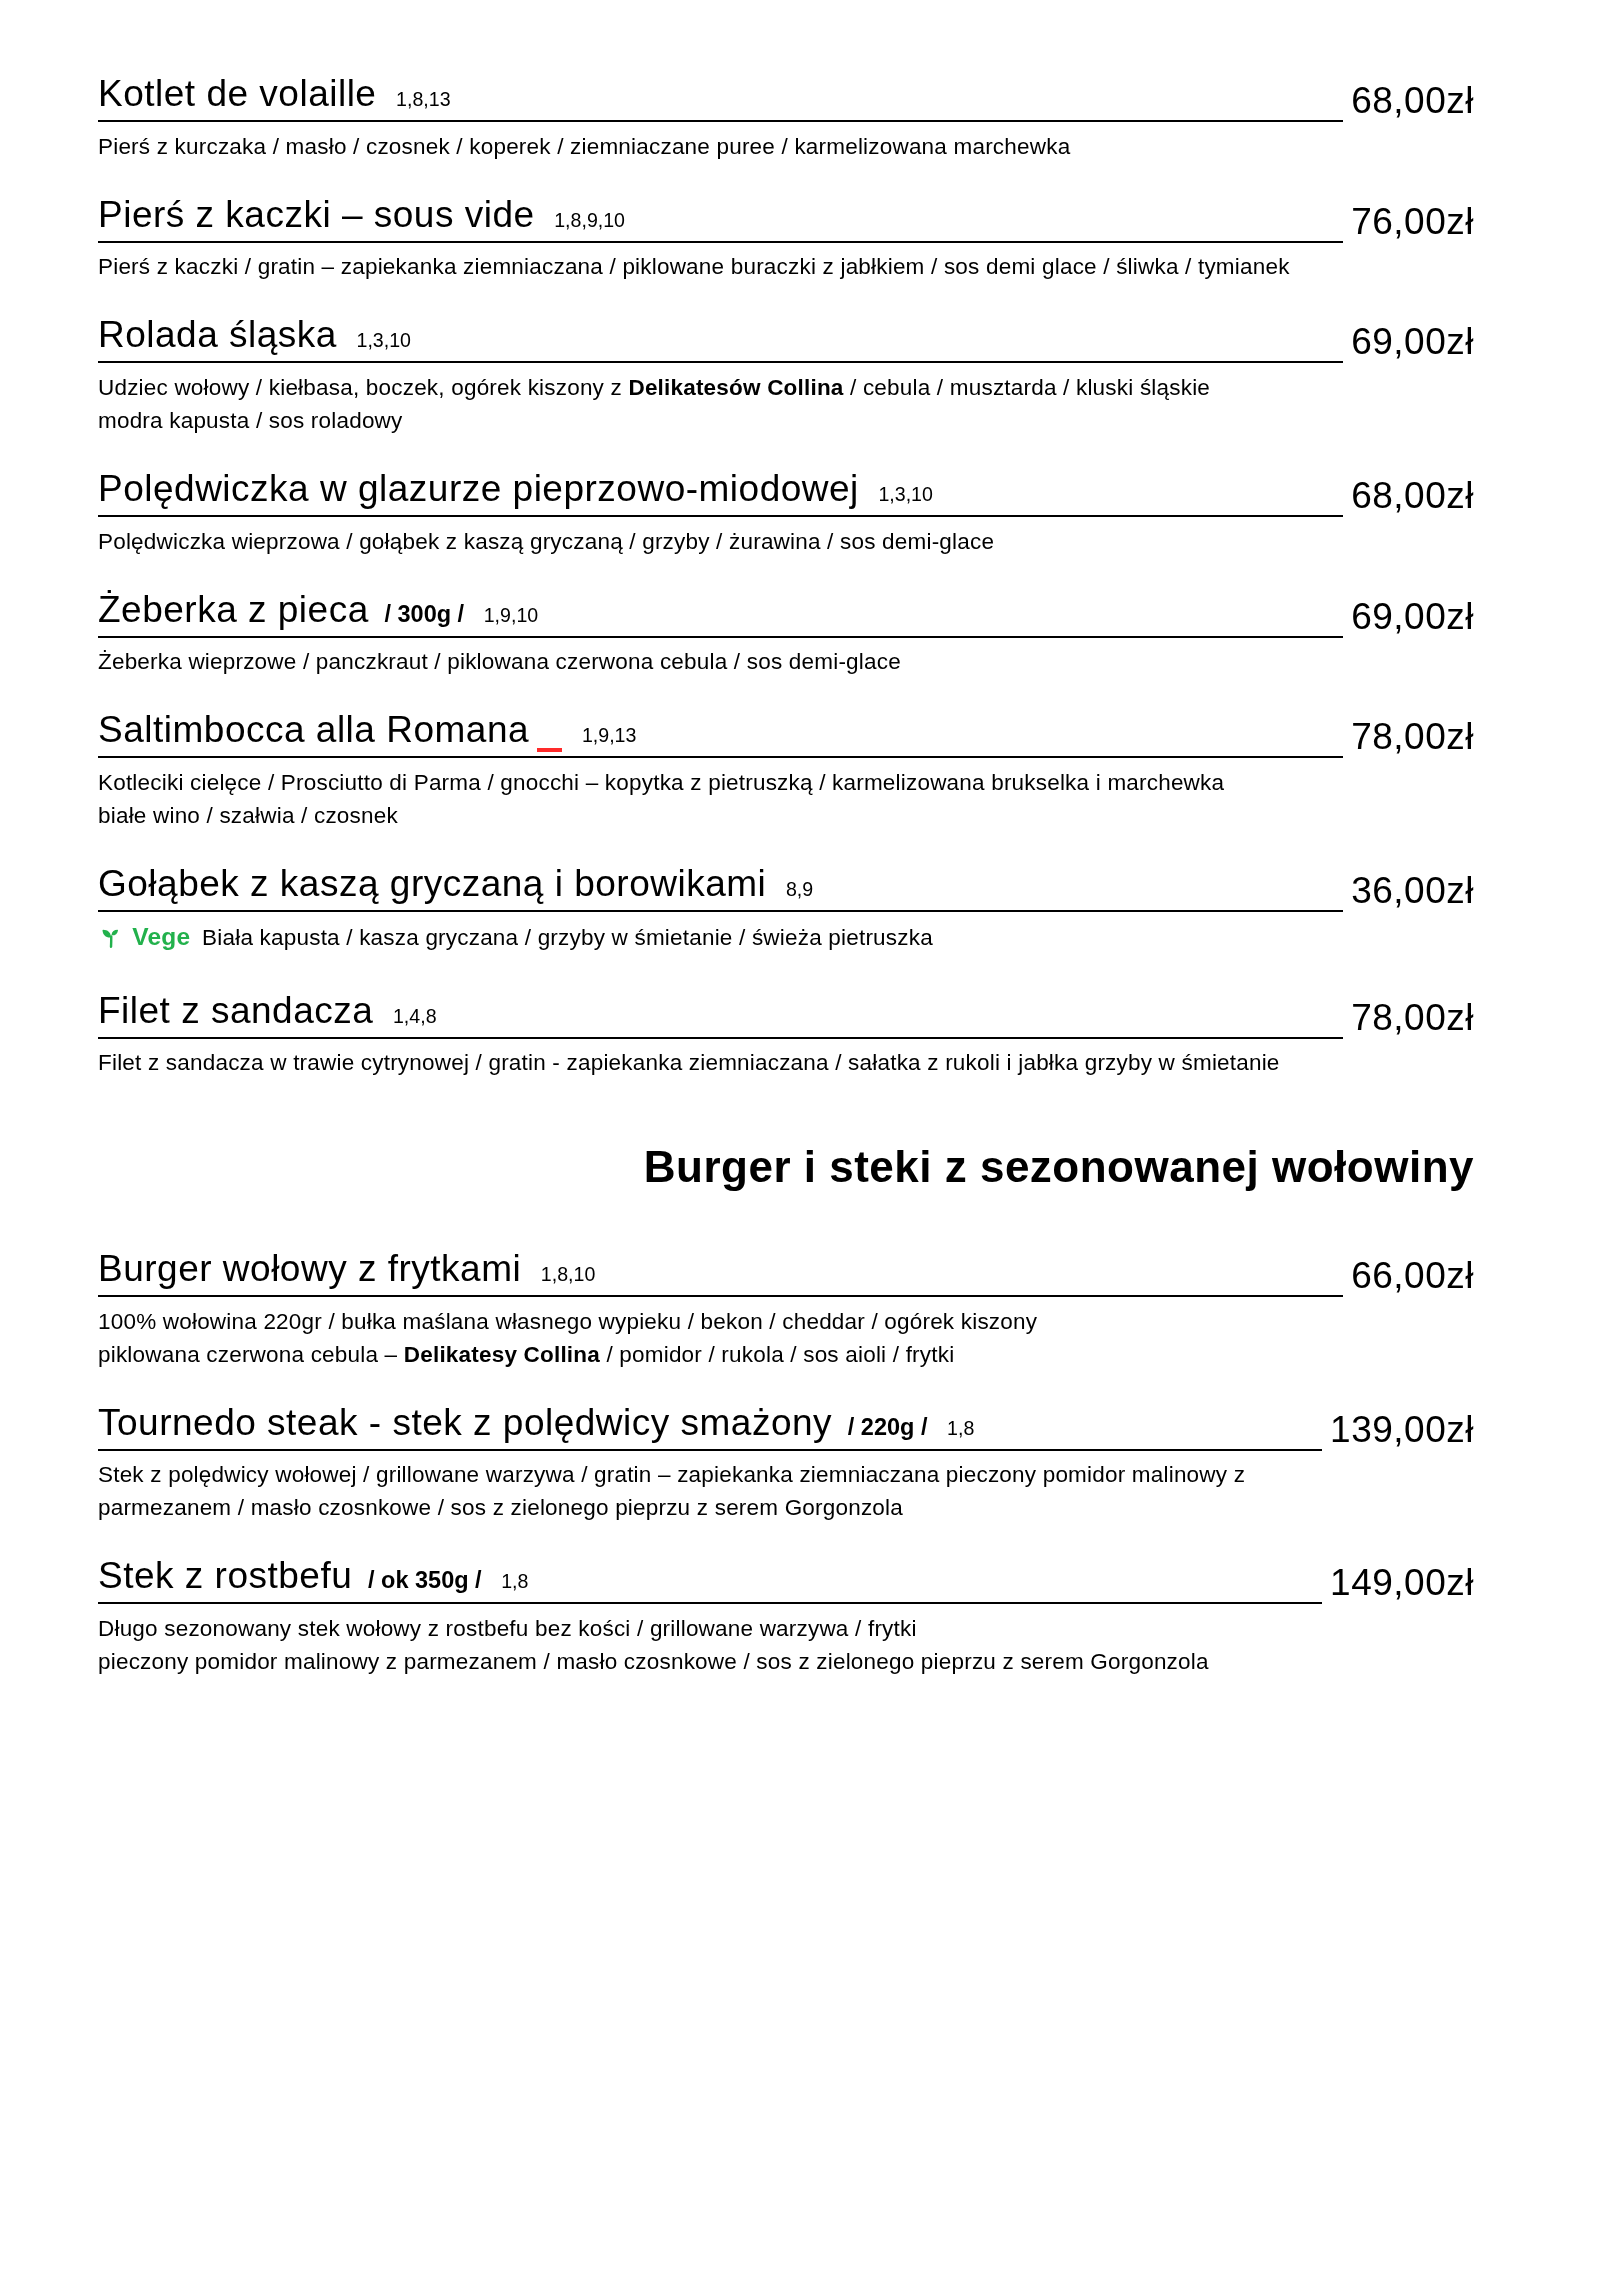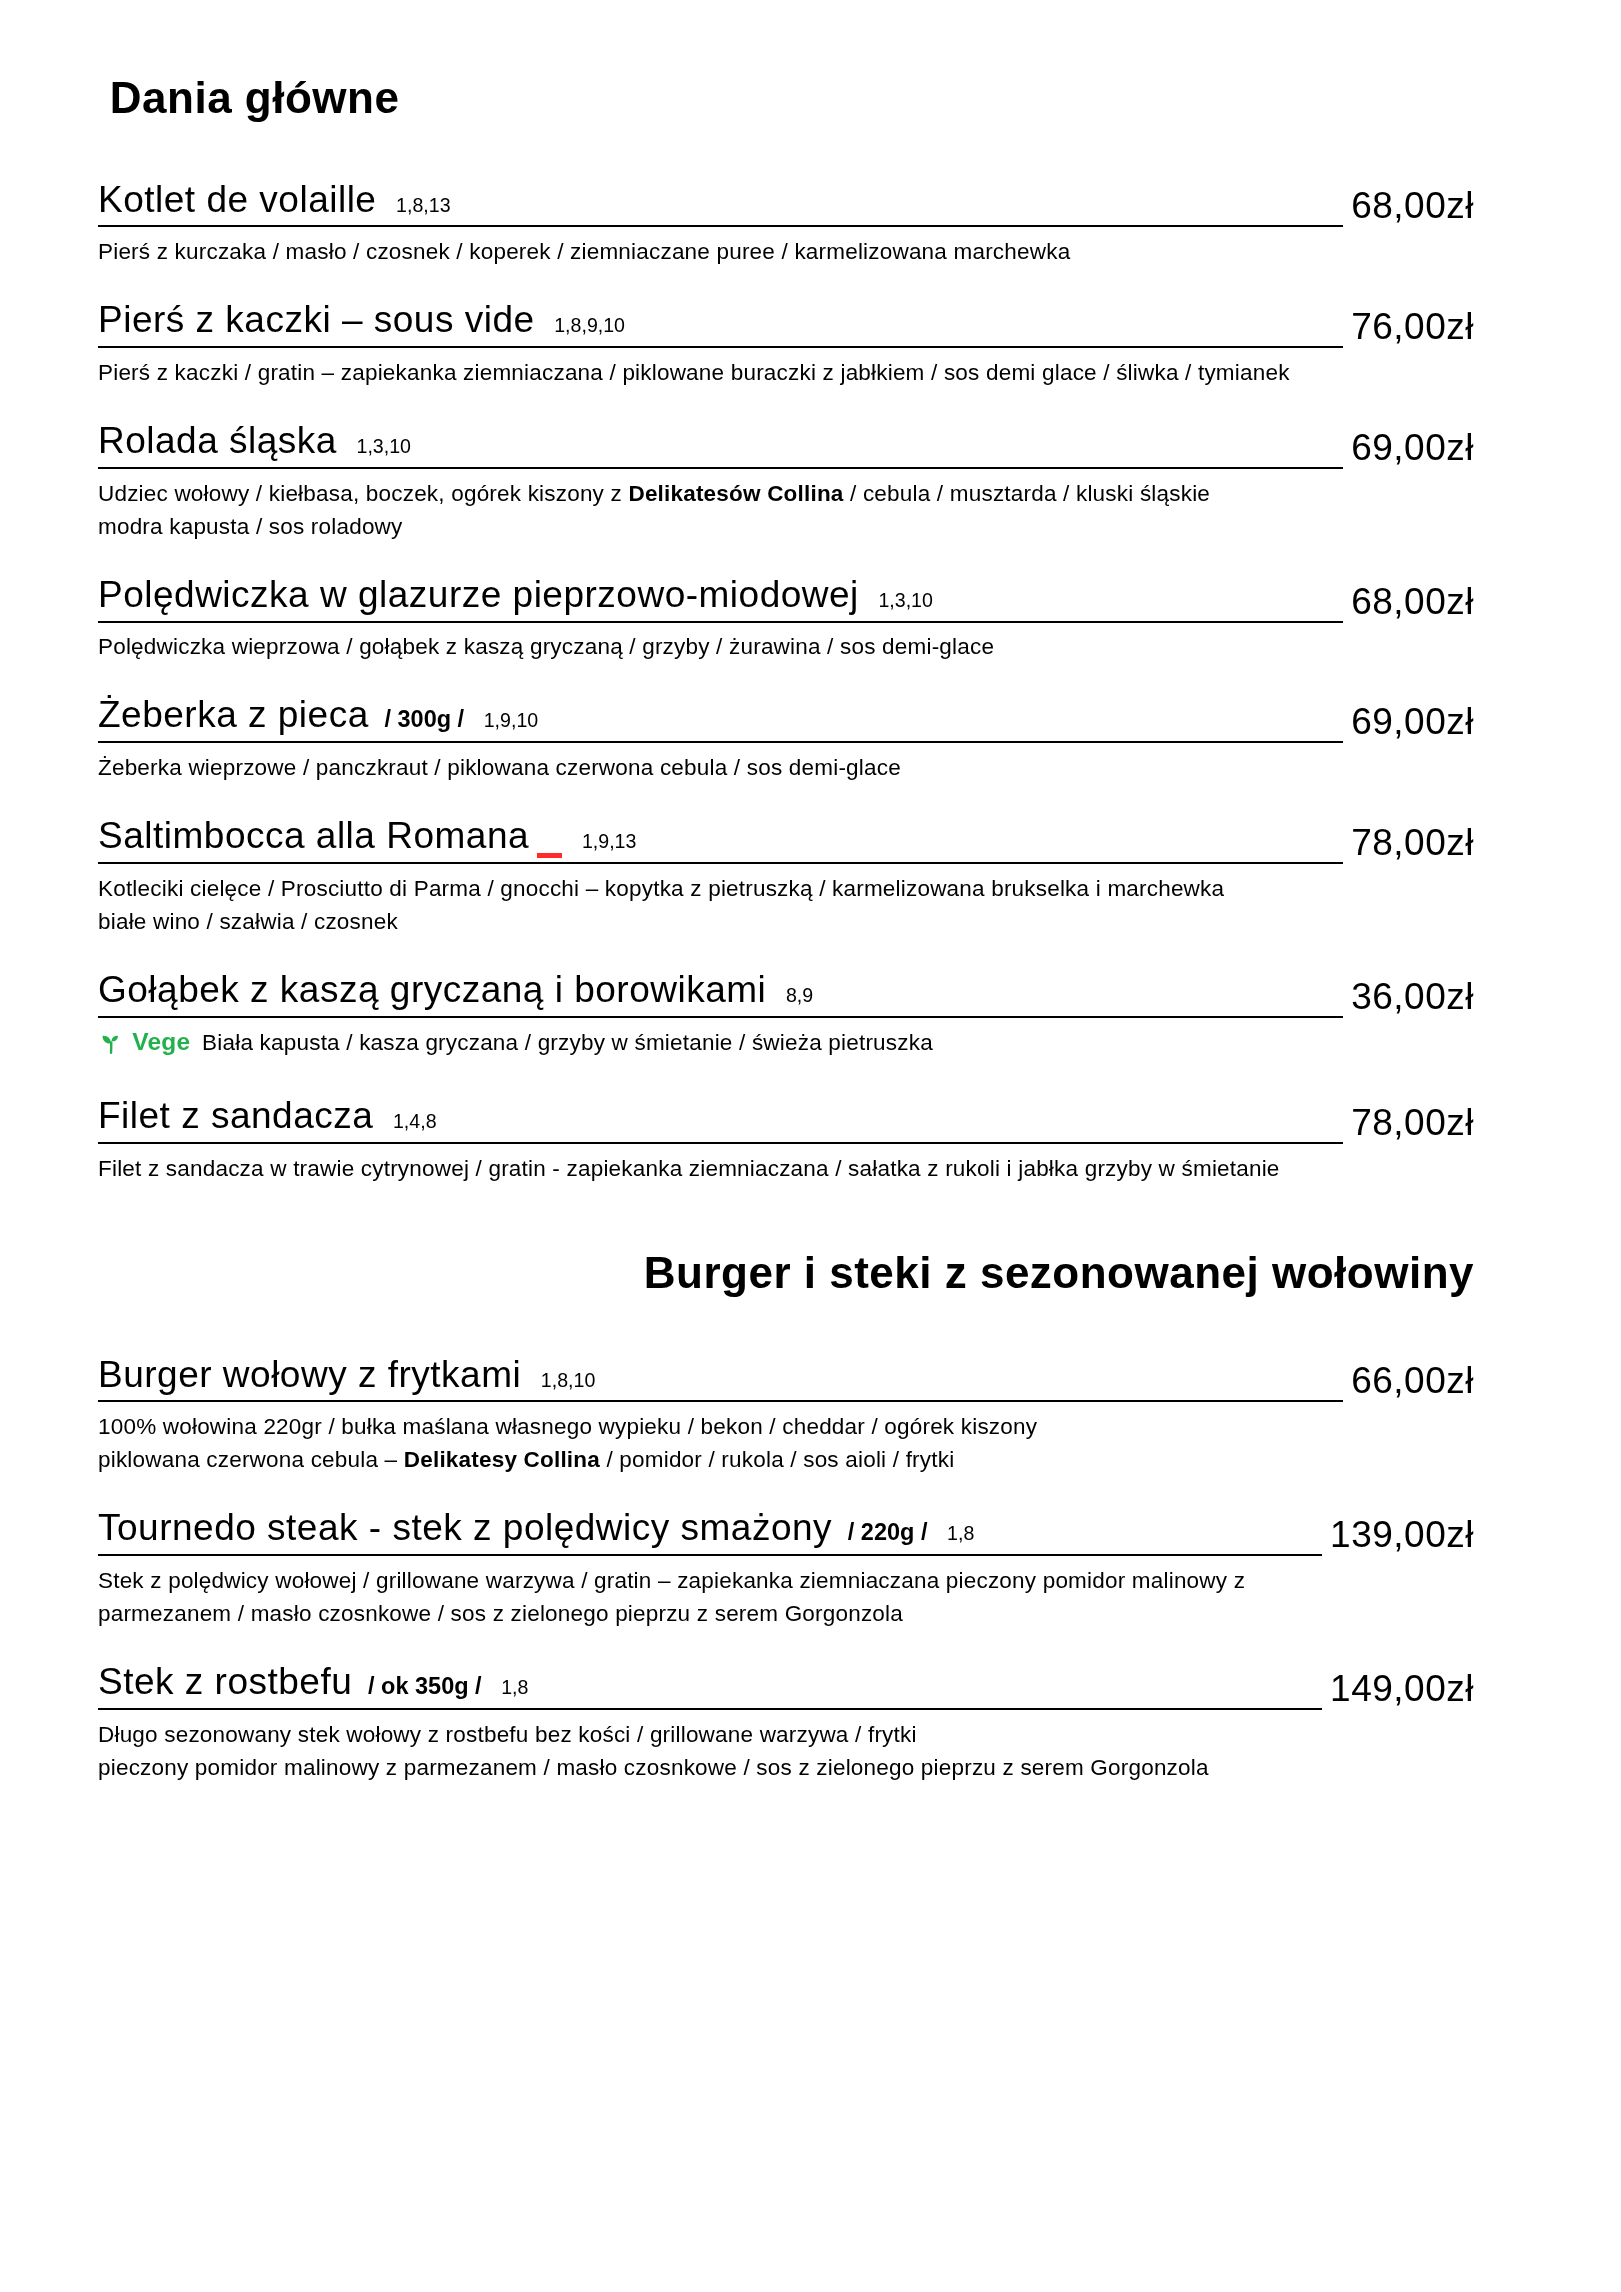--- a/index.html
+++ b/index.html
@@ -85,21 +85,20 @@
     font-size: 24.5px;
     margin: 0 11.8px 0 7.8px;
   }
   .sprout { vertical-align: -4.9px; }
 </style>
 </head>
 <body>
 
 <main>
   <section class="section">
-    <h1>Dania główne</h1>
     <div class="items">
         <div class="item">
           <div class="title-row">
             <span class="title-line">
               <span class="title">Kotlet de volaille</span>
               <span class="allergens">1,8,13</span>
             </span>
             <span class="price">68,00zł</span>
           </div>
           <div class="desc"><span>Pierś z kurczaka / masło / czosnek / koperek / ziemniaczane puree / karmelizowana marchewka</span></div>

